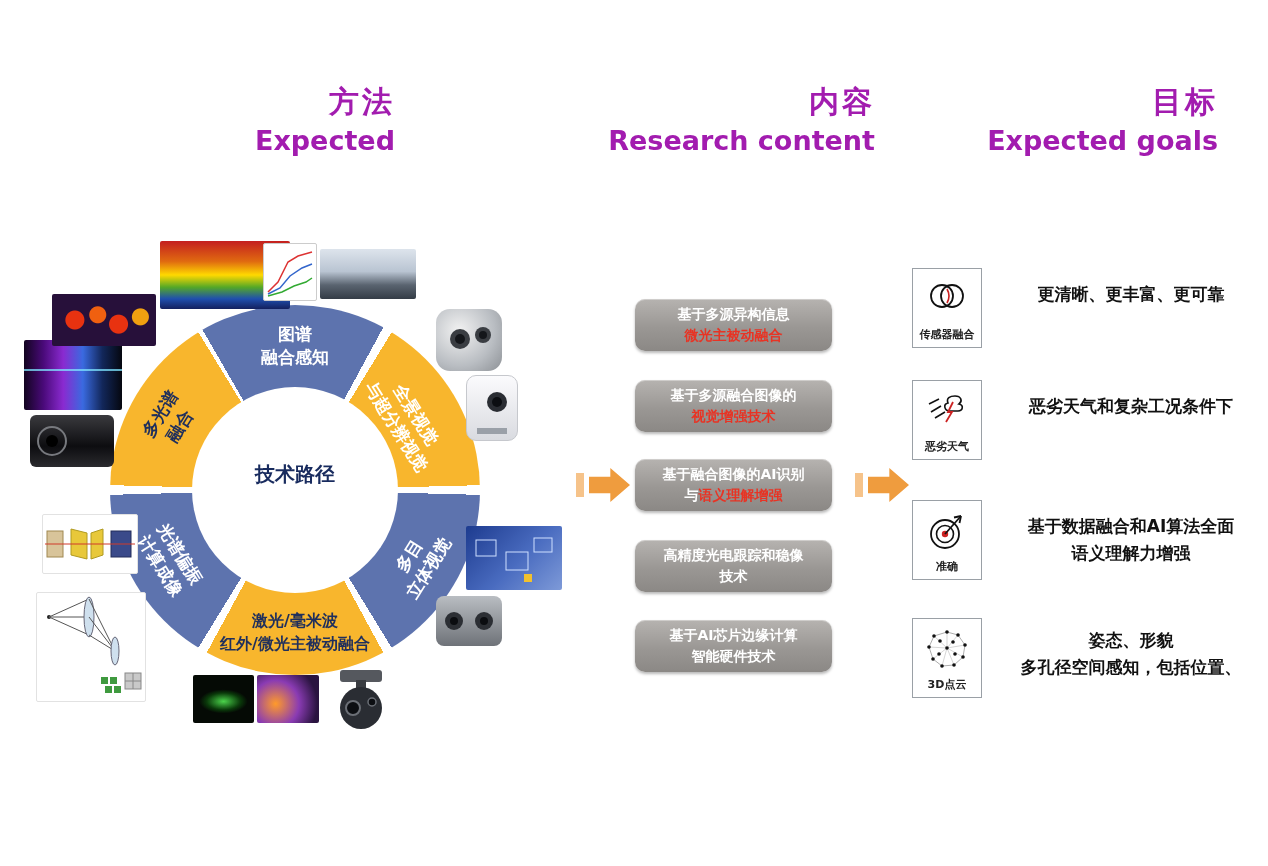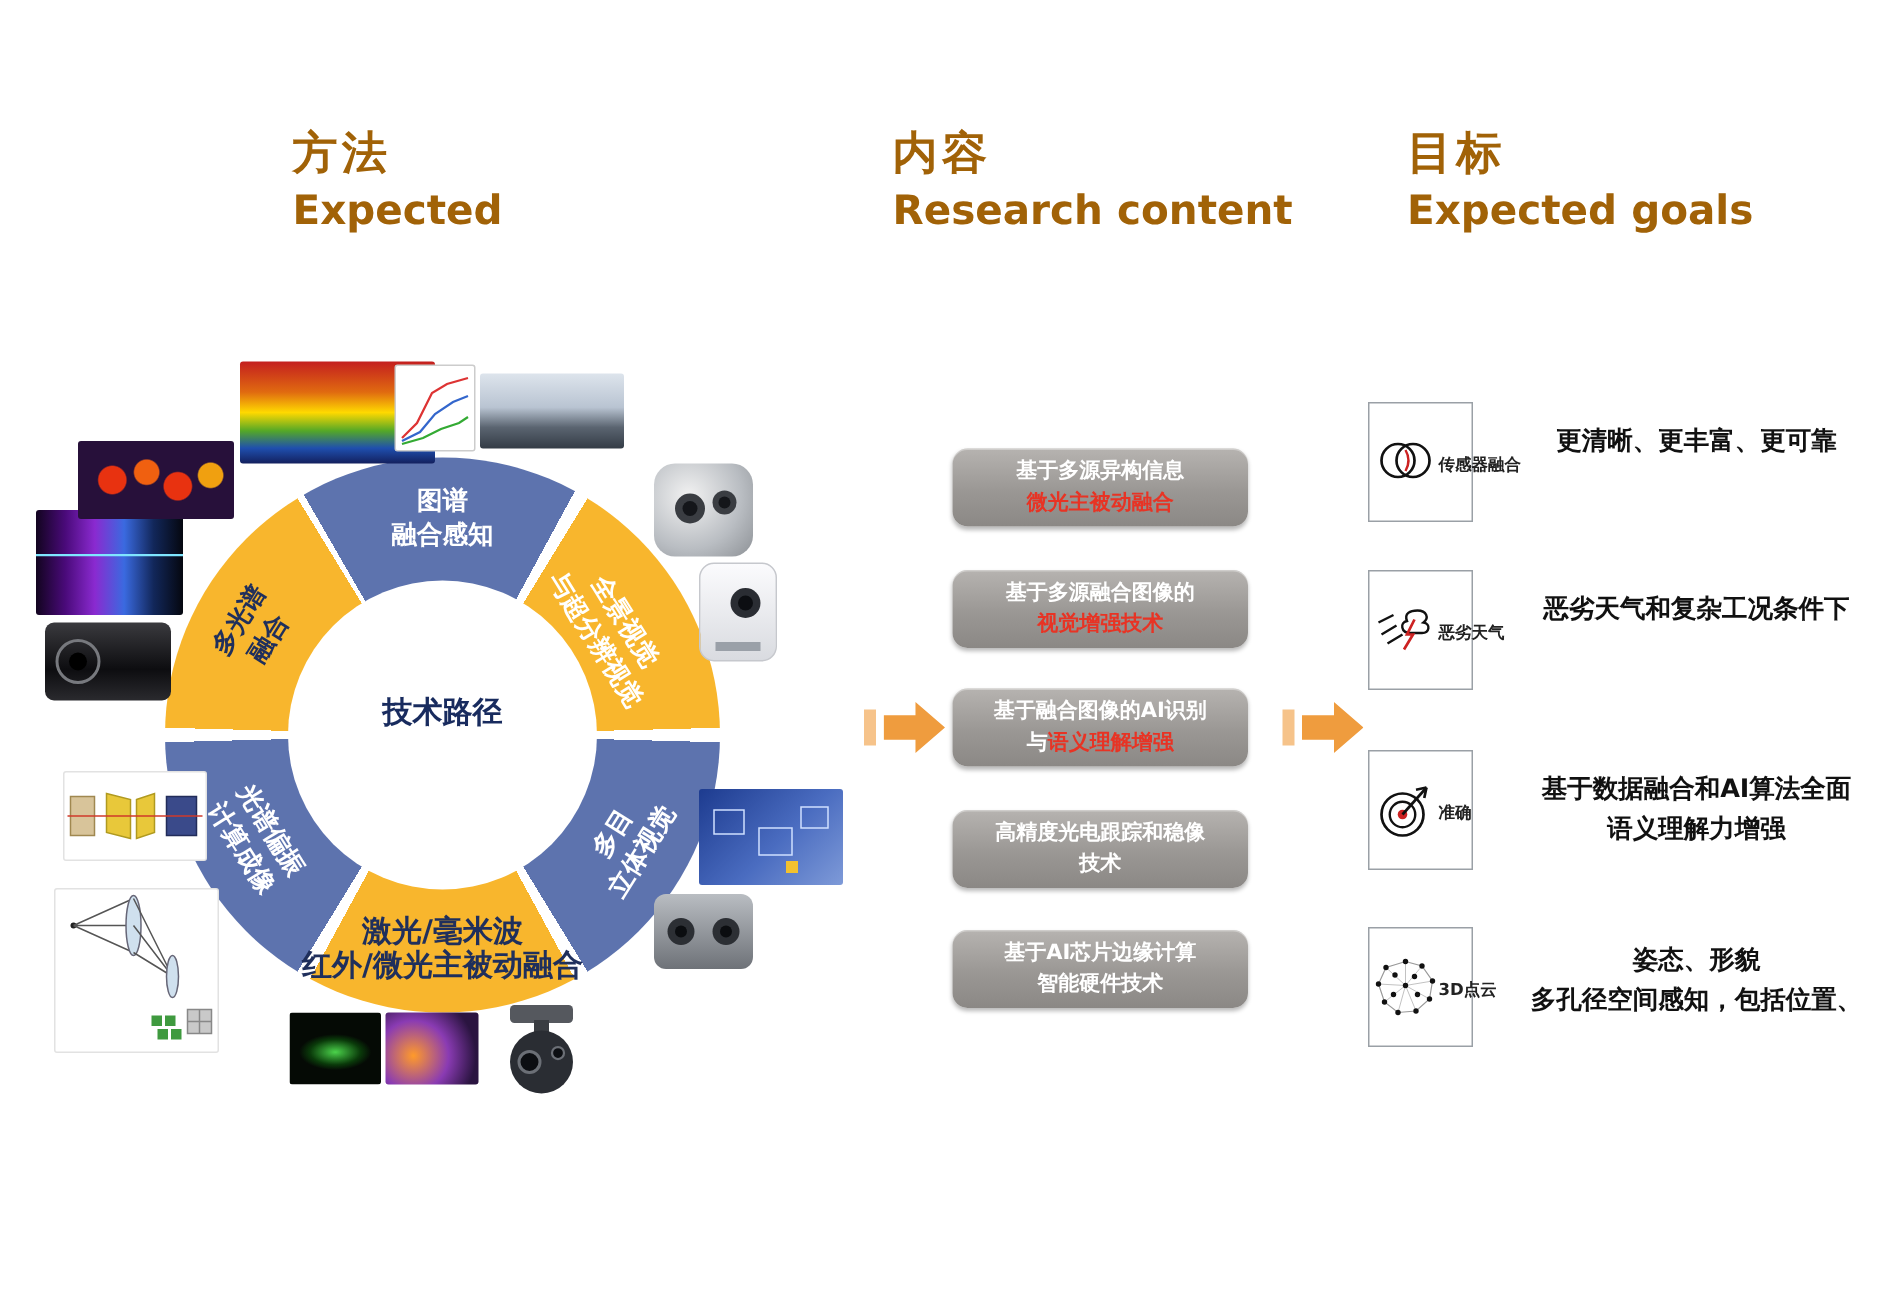--- a/index.html
+++ b/index.html
@@ -1,21 +1,21 @@
 <!DOCTYPE html>
 <html><head>
 <meta charset="utf-8">
 <style>
   * { margin:0; padding:0; box-sizing:border-box; }
   html,body { background:#ffffff; }
   body { font-family:"DejaVu Sans","Liberation Sans",sans-serif; }
   .page { position:relative; width:1268px; height:866px; background:#ffffff; overflow:hidden; }
 
   
-  .col-header { position:absolute; text-align:left; color:#a16207; font-weight:bold; }
+  .col-header { position:absolute; text-align:right; color:#a21caf; font-weight:bold; }
   .col-header .zh { font-size:30px; letter-spacing:3px; }
   .col-header .en { font-size:27px; margin-top:2px; }
 
   
   .donut { position:absolute; left:110px; top:305px; width:370px; height:370px; border-radius:50%;
     background:conic-gradient(from -30deg,
       #5d73ae 0deg 58.5deg, #ffffff 58.5deg 61.5deg,
       #f8b62d 61.5deg 118.5deg, #ffffff 118.5deg 121.5deg,
       #5d73ae 121.5deg 178.5deg, #ffffff 178.5deg 181.5deg,
       #f8b62d 181.5deg 238.5deg, #ffffff 238.5deg 241.5deg,
@@ -41,21 +41,21 @@
   .content-box .red { color:#e83324; }
 
   
   .flow-arrow { position:absolute; width:54px; height:34px; }
   .arrow-stripe { position:absolute; left:0; top:5px; width:8px; height:24px; background:#f6c38a; }
   .arrow-head { position:absolute; left:13px; top:0; width:41px; height:34px; background:#ef9c3e;
     clip-path:polygon(0 26%,52% 26%,52% 0,100% 50%,52% 100%,52% 74%,0 74%); }
 
   
   .goal-box { position:absolute; left:912px; width:70px; height:80px; background:#ffffff;
-    border:1px solid #9aa0a6; display:flex; align-items:center;
+    border:1px solid #9aa0a6; display:flex; flex-direction:column; align-items:center;
     justify-content:space-between; padding:7px 2px 5px; }
   .goal-label { font-size:11px; font-weight:bold; color:#222; white-space:nowrap; }
   .goal-desc { position:absolute; left:1000px; width:262px; text-align:center;
     font-size:17px; font-weight:600; color:#111; line-height:27px; }
 </style>
 </head>
 <body>
 
 <div class="page">
 
@@ -85,21 +85,21 @@
       <div>融合感知</div>
     </div>
     <div class="seg white" style="left:340px;top:398px;width:132px;transform:rotate(58deg)">
       <div>全景视觉</div>
       <div>与超分辨视觉</div>
     </div>
     <div class="seg white" style="left:363px;top:539px;width:112px;transform:rotate(-58deg)">
       <div>多目</div>
       <div>立体视觉</div>
     </div>
-    <div class="seg navy" style="left:198px;top:609px;width:194px;font-size:20px">
+    <div class="seg navy" style="left:198px;top:609px;width:194px;font-size:16px">
       <div>激光/毫米波</div>
       <div>红外/微光主被动融合</div>
     </div>
     <div class="seg white" style="left:114px;top:537px;width:112px;transform:rotate(58deg)">
       <div>光谱偏振</div>
       <div>计算成像</div>
     </div>
     <div class="seg navy" style="left:120px;top:397px;width:100px;transform:rotate(-58deg)">
       <div>多光谱</div>
       <div>融合</div>

